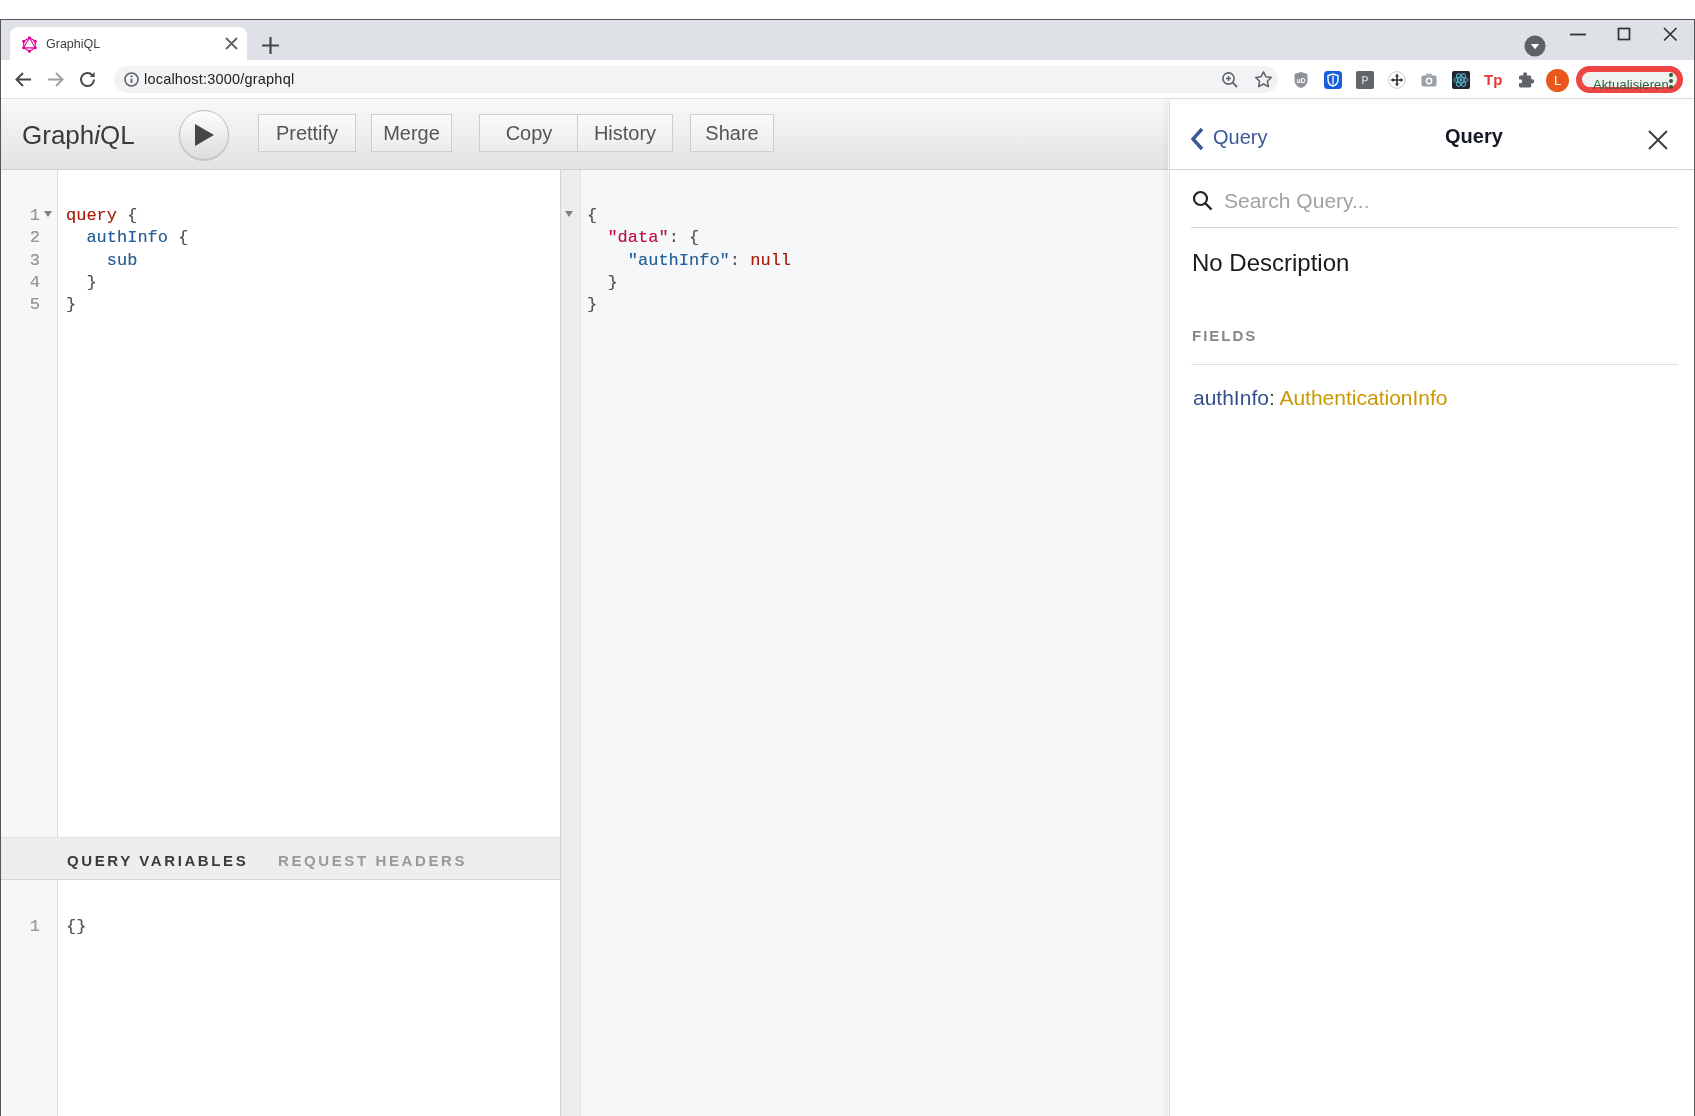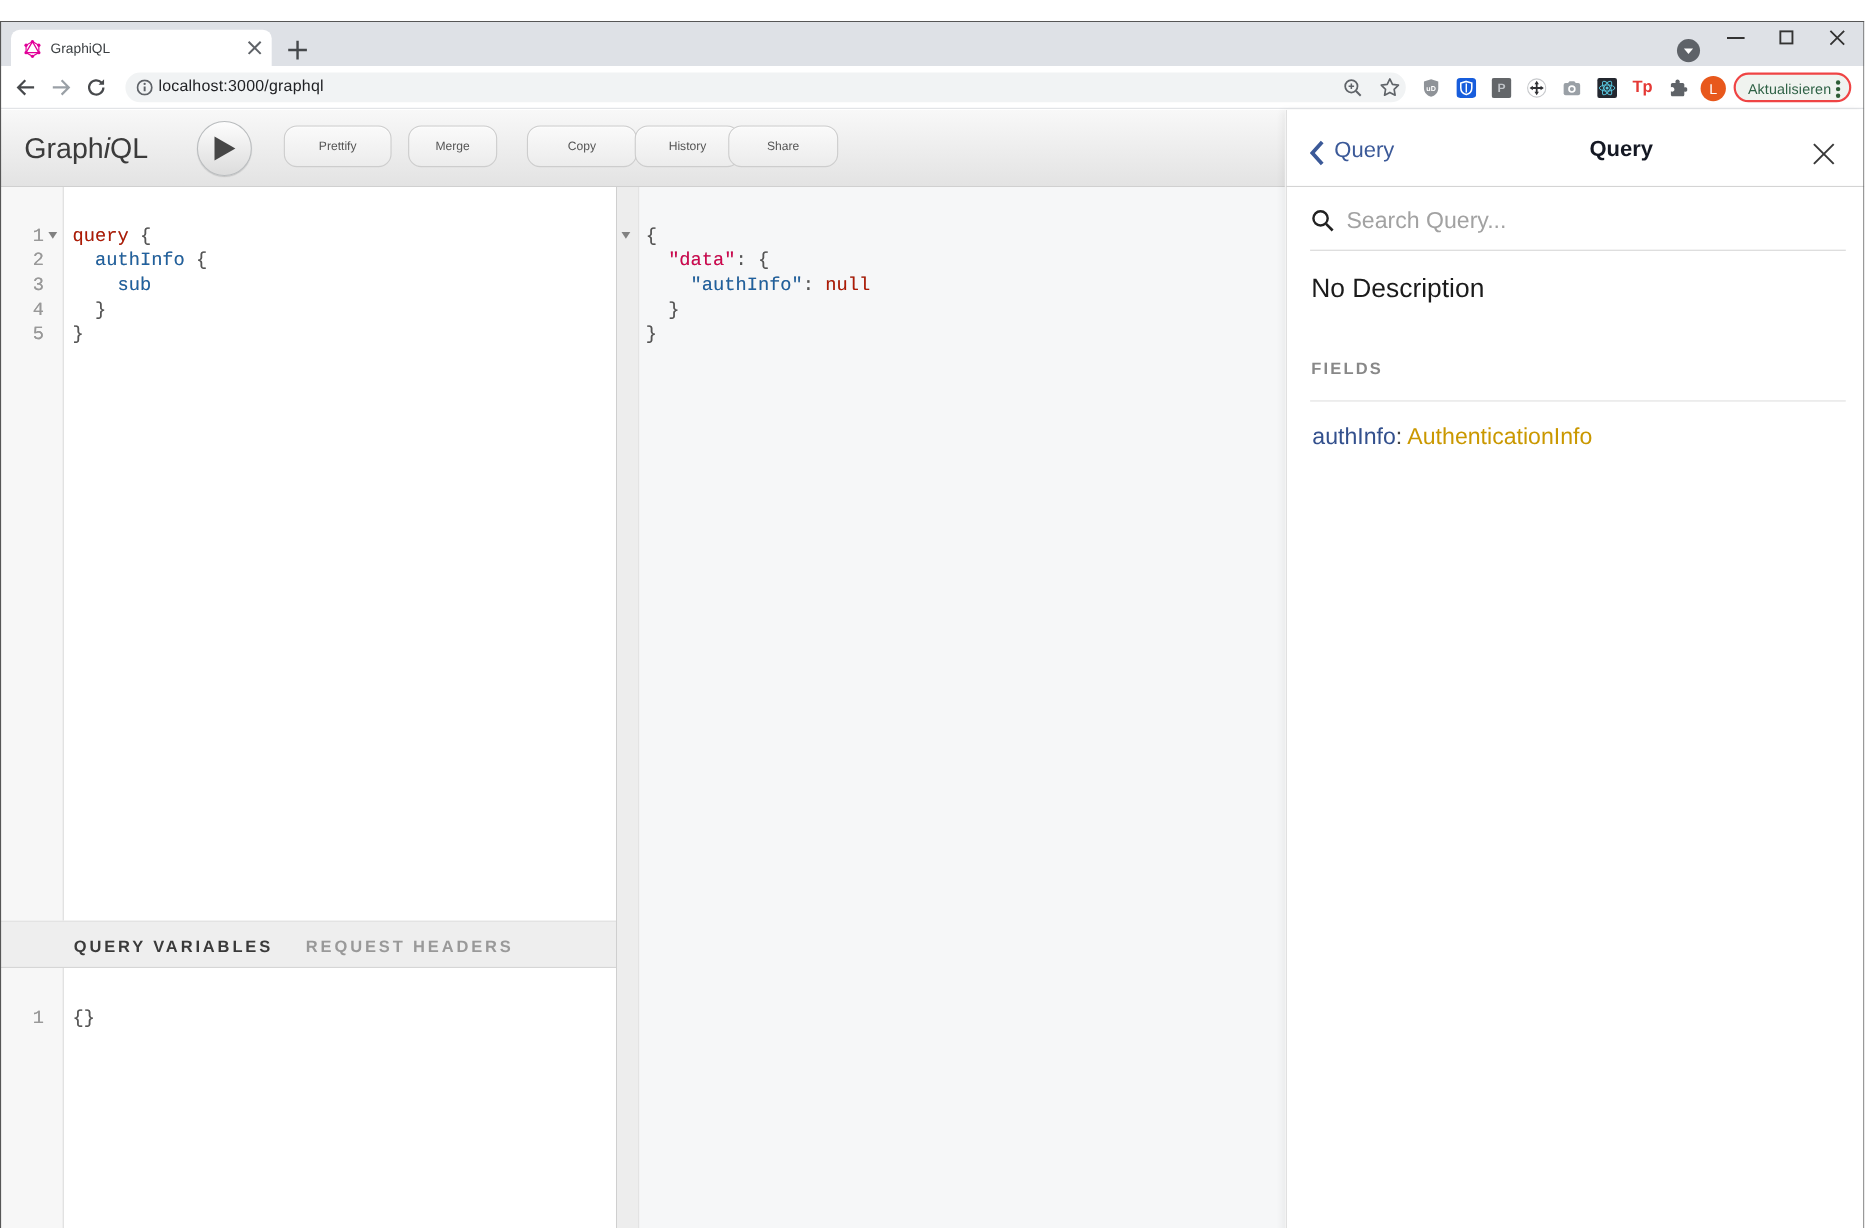--- a/index.html
+++ b/index.html
@@ -16,22 +16,22 @@
   #urltext{left:144px;top:52px;font-size:14.5px;color:#202124;letter-spacing:0.2px;}
   
   .winborder{background:#565656;}
   #bottombar{left:0;top:1112px;width:1695px;height:4px;background:#2b2b2b;}
   
   #gtopbar{left:0;top:81px;width:1168px;height:69px;background:linear-gradient(#f8f8f8,#e3e3e3);border-bottom:1px solid #d0d0d0;}
   #glogo{left:22px;top:101px;font-size:26px;color:#3b3b3b;}
   #playbtn{left:179px;top:91px;width:50px;height:50px;border-radius:50%;
     background:linear-gradient(#fdfdfd,#dcdcdc);border:1px solid #b9bcbe;box-sizing:border-box;
     box-shadow:0 1px 1px rgba(0,0,0,0.15);}
-  .tbtn{height:38px;top:95px;border:1px solid #cdcdcd;border-radius:12px;box-sizing:border-box;
-    background:linear-gradient(#fafafa,#ececec);color:#555;font-size:11px;text-align:center;line-height:36px;
+  .tbtn{height:38px;top:95px;border:1px solid #cdcdcd;border-radius:0;box-sizing:border-box;
+    background:linear-gradient(#fafafa,#ececec);color:#555;font-size:20px;text-align:center;line-height:36px;
     box-shadow:0 1px 0 rgba(255,255,255,0.7) inset;}
   
   #qpane{left:0;top:151px;width:560px;height:667px;background:#fff;}
   #qgutter{left:0;top:151px;width:57px;height:667px;background:#f7f7f7;border-right:1px solid #ddd;box-sizing:content-box;}
   #vtitle{left:0;top:818px;width:560px;height:43px;background:#eee;border-top:1px solid #e0e0e0;border-bottom:1px solid #d6d6d6;box-sizing:border-box;}
   #vpane{left:0;top:861px;width:560px;height:251px;background:#fff;}
   #vgutter{left:0;top:861px;width:57px;height:251px;background:#f7f7f7;border-right:1px solid #ddd;}
   #rpane{left:560px;top:151px;width:608px;height:961px;background:#f6f7f8;border-left:1px solid #cfcfcf;box-sizing:border-box;}
   #rgutter{left:561px;top:151px;width:19px;height:961px;background:#ededed;border-right:1px solid #e3e3e3;}
   .lnum{color:#999;}
@@ -142,32 +142,32 @@
       <ellipse cx="9" cy="9" rx="7" ry="2.8" transform="rotate(60 9 9)"></ellipse>
       <ellipse cx="9" cy="9" rx="7" ry="2.8" transform="rotate(120 9 9)"></ellipse>
     </g>
     <circle cx="9" cy="9" r="1.4" fill="#58c4dc"></circle>
   </svg>
   <div class="abs" style="left:1484px;top:52px;width:20px;height:18px;font-size:15px;font-weight:bold;color:#e53935;">Tp</div>
   <svg class="abs" style="left:1516px;top:52px;" width="18" height="18" viewBox="0 0 18 18">
     <path d="M9 1.2c1.15 0 2.1.93 2.1 2.08 0 .4-.12.78-.31 1.1h2.96c.8 0 1.45.65 1.45 1.45v2.79c.32-.19.7-.3 1.1-.3 1.15 0 1.9.93 1.9 2.08s-.75 2.08-1.9 2.08c-.4 0-.78-.11-1.1-.3v2.87c0 .8-.65 1.45-1.45 1.45H4.45c-.8 0-1.45-.65-1.45-1.45v-3.02c.32.19.7.3 1.1.3 1.15 0 2.08-.93 2.08-2.08S5.25 8.17 4.1 8.17c-.4 0-.78.11-1.1.3V5.83c0-.8.65-1.45 1.45-1.45h2.96c-.19-.32-.31-.7-.31-1.1C7.1 2.13 7.85 1.2 9 1.2z" fill="#5f6368"></path>
   </svg>
   <div class="abs" style="left:1546px;top:50px;width:23px;height:23px;border-radius:50%;background:#e8581c;color:#fff;font-size:13px;text-align:center;line-height:23px;">L</div>
-  <div class="abs" style="left:1576px;top:47px;width:107px;height:27px;border-radius:13.5px;border:2px solid #ef4444;background:#eff3ef;box-sizing:border-box;color:#2e6145;font-size:13px;text-align:left;line-height:25px;padding-left:11px;letter-spacing:0.1px;">Aktualisieren</div>
+  <div class="abs" style="left:1576px;top:47px;width:107px;height:27px;border-radius:13.5px;border:6px solid #ef4444;background:#eff3ef;box-sizing:border-box;color:#2e6145;font-size:13px;text-align:left;line-height:25px;padding-left:11px;letter-spacing:0.1px;">Aktualisieren</div>
   <div class="abs" style="left:1669px;top:54px;width:4px;height:4px;border-radius:50%;background:#2d5d35;box-shadow:0 6px 0 #2d5d35, 0 12px 0 #2d5d35;"></div>
 
   <div class="abs" id="gtopbar"></div>
   <div class="abs" id="glogo">Graph<i>i</i>QL</div>
   <div class="abs" id="playbtn"></div>
   <div class="abs" style="left:195px;top:105px;width:0;height:0;border-top:11px solid transparent;border-bottom:11px solid transparent;border-left:19px solid #464646;"></div>
   <div class="abs tbtn" style="left:258px;width:98px;">Prettify</div>
   <div class="abs tbtn" style="left:371px;width:81px;">Merge</div>
   <div class="abs tbtn" style="left:479px;width:100px;">Copy</div>
   <div class="abs tbtn" style="left:577px;width:96px;">History</div>
-  <div class="abs tbtn" style="left:662px;width:100px;">Share</div>
+  <div class="abs tbtn" style="left:690px;width:84px;">Share</div>
 
   <div class="abs" id="qpane"></div>
   <div class="abs" id="qgutter"></div>
   <div class="abs mono lnum" style="left:0;top:186px;width:40px;text-align:right;">1<br>2<br>3<br>4<br>5</div>
   <div class="abs fold" style="left:44px;top:192px;"></div>
   <div class="abs mono" style="left:66px;top:186px;"><span class="cm-kw">query</span><span class="cm-punc"> {</span><br><span class="cm-prop">  authInfo</span><span class="cm-punc"> {</span><br><span class="cm-prop">    sub</span><br><span class="cm-punc">  }</span><br><span class="cm-punc">}</span></div>
 
   <div class="abs" id="vtitle"></div>
   <div class="abs" style="left:67px;top:833px;font-size:15px;font-weight:bold;letter-spacing:2.6px;color:#3a3a3a;">QUERY VARIABLES</div>
   <div class="abs" style="left:278px;top:833px;font-size:15px;font-weight:bold;letter-spacing:2.6px;color:#999;">REQUEST HEADERS</div>

